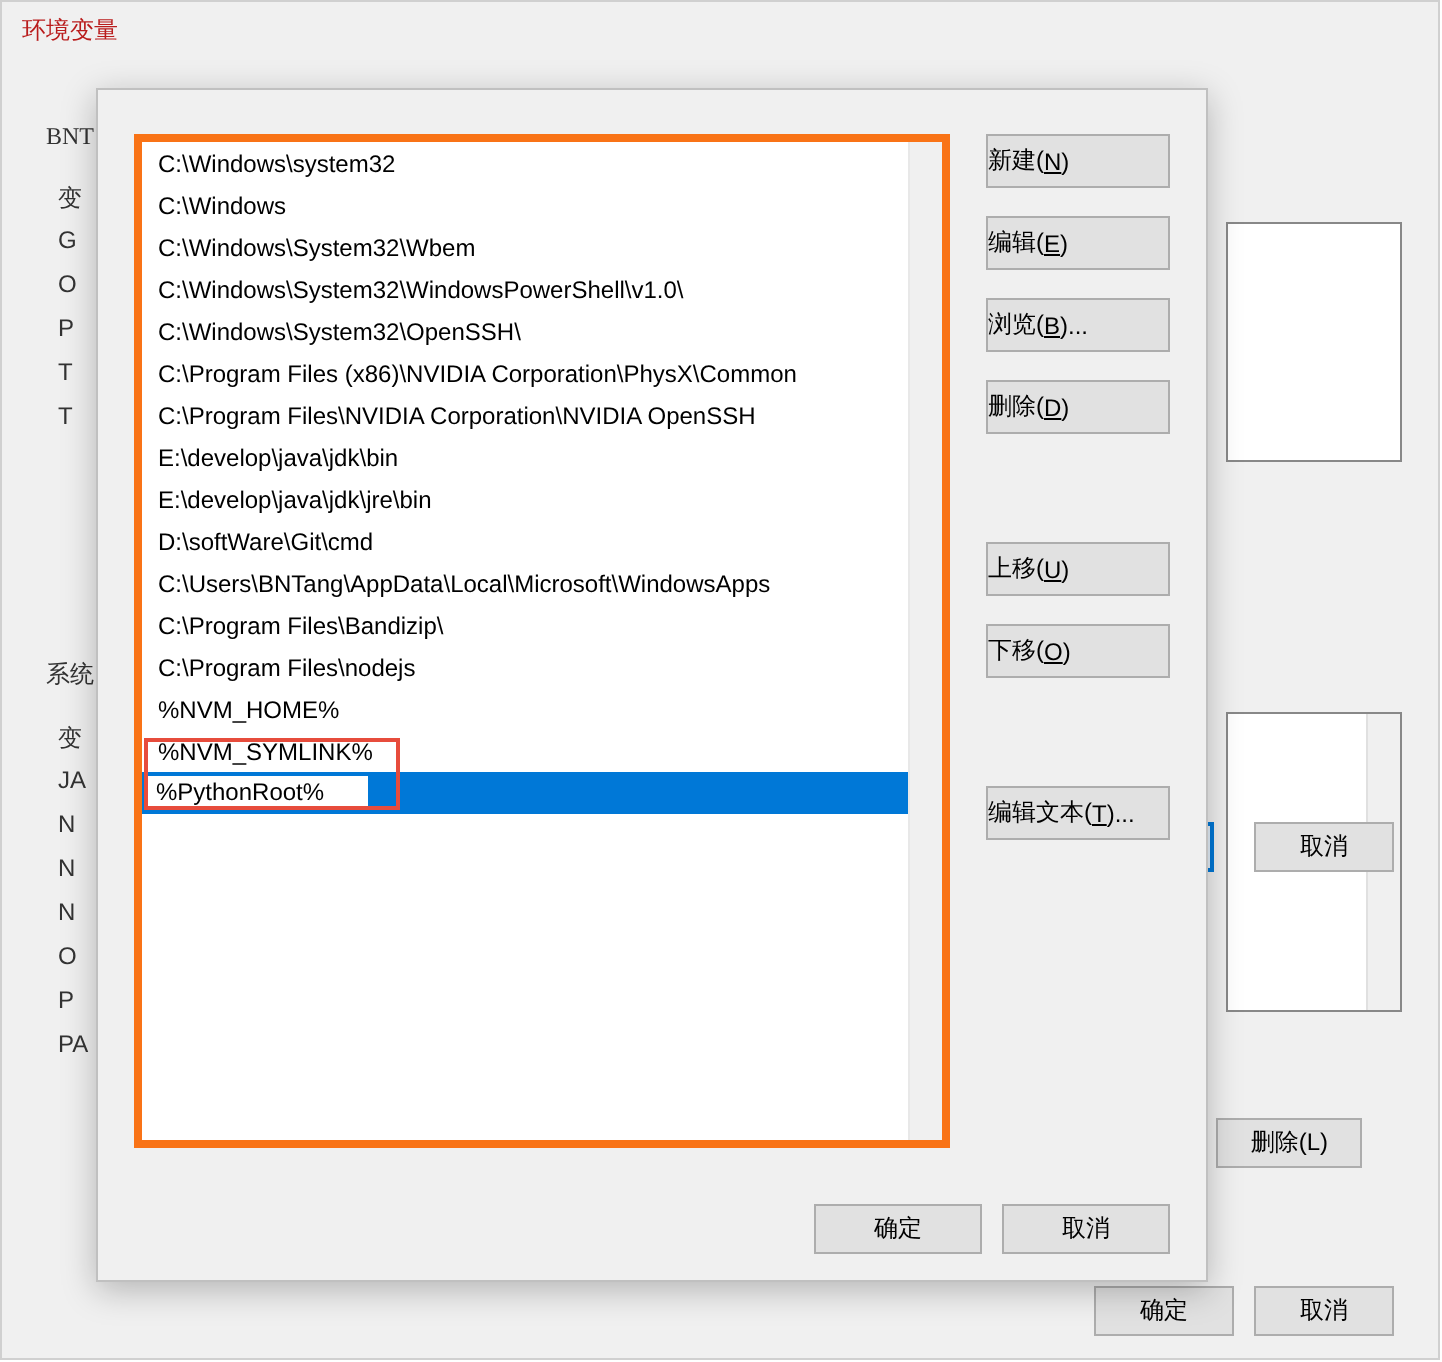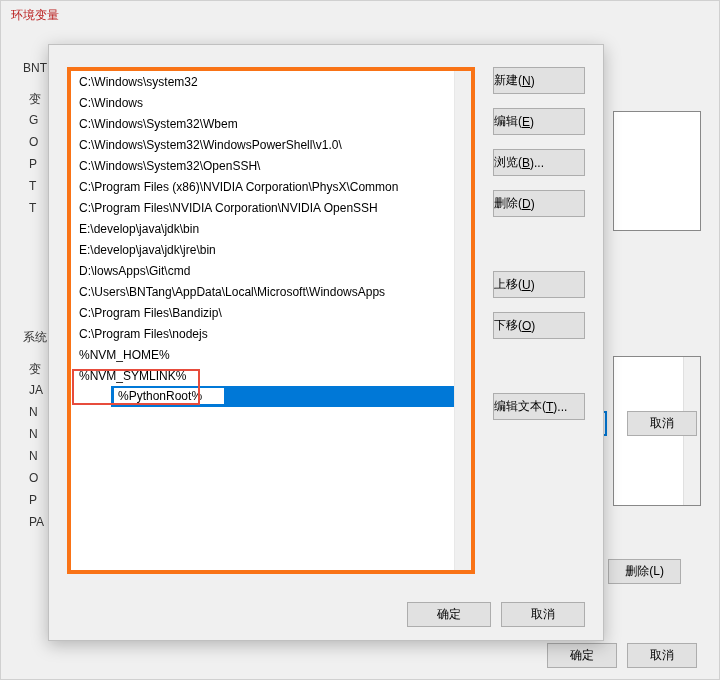--- a/index.html
+++ b/index.html
@@ -60,21 +60,21 @@
       <div class="bg-label-item">变</div>
       <div class="bg-label-item">JA</div>
       <div class="bg-label-item">N</div>
       <div class="bg-label-item">N</div>
       <div class="bg-label-item">N</div>
       <div class="bg-label-item">O</div>
       <div class="bg-label-item">P</div>
       <div class="bg-label-item">PA</div>
     </div>
 
-  <div style="position:absolute;left:22px;top:60px;color:#333;">BNT</div>
+  <div style="position:absolute;left:22px;top:60px;color:#333;font-family:Liberation Serif, serif;">BNT</div>
   <div style="position:absolute;left:22px;top:328px;color:#333;">系统</div>
 
   <div class="bg-text-right">lowsApps;C:...</div>
 
   <div class="bg-white-panel one"></div>
   <div class="bg-white-panel two">
     <div style="position:absolute;right:0;top:0;bottom:0;width:17px;background:#f0f0f0;border-left:1px solid #e0e0e0;"></div>
   </div>
 
   <div class="bg-btn-row r1">
@@ -107,27 +107,27 @@
         <div class="listbox-inner" id="listbox-inner">
             <div class="list-item">C:\Windows\system32</div>
             <div class="list-item">C:\Windows</div>
             <div class="list-item">C:\Windows\System32\Wbem</div>
             <div class="list-item">C:\Windows\System32\WindowsPowerShell\v1.0\</div>
             <div class="list-item">C:\Windows\System32\OpenSSH\</div>
             <div class="list-item">C:\Program Files (x86)\NVIDIA Corporation\PhysX\Common</div>
             <div class="list-item">C:\Program Files\NVIDIA Corporation\NVIDIA OpenSSH</div>
             <div class="list-item">E:\develop\java\jdk\bin</div>
             <div class="list-item">E:\develop\java\jdk\jre\bin</div>
-            <div class="list-item">D:\lowsApps\Git\cmd</div>
+            <div class="list-item">D:\softWare\Git\cmd</div>
             <div class="list-item">C:\Users\BNTang\AppData\Local\Microsoft\WindowsApps</div>
             <div class="list-item">C:\Program Files\Bandizip\</div>
             <div class="list-item">C:\Program Files\nodejs</div>
             <div class="list-item">%NVM_HOME%</div>
             <div class="list-item">%NVM_SYMLINK%</div>
-            <div class="list-item selected" style="position: relative; margin-left: 40px;">
+            <div class="list-item selected" style="position: relative;">
               <input class="list-item-input" value="%PythonRoot%" style="left: 2px; top: 1px; width: 112px;">
             </div>
             <div class="highlight-box" style="left: 1px; top: 298px; width: 128px; height: 36px;"></div>
           </div>
         <div class="scrollbar-stub"></div>
       </div>
     </div>
 
     <div class="side-col">
       <button class="side-btn">

